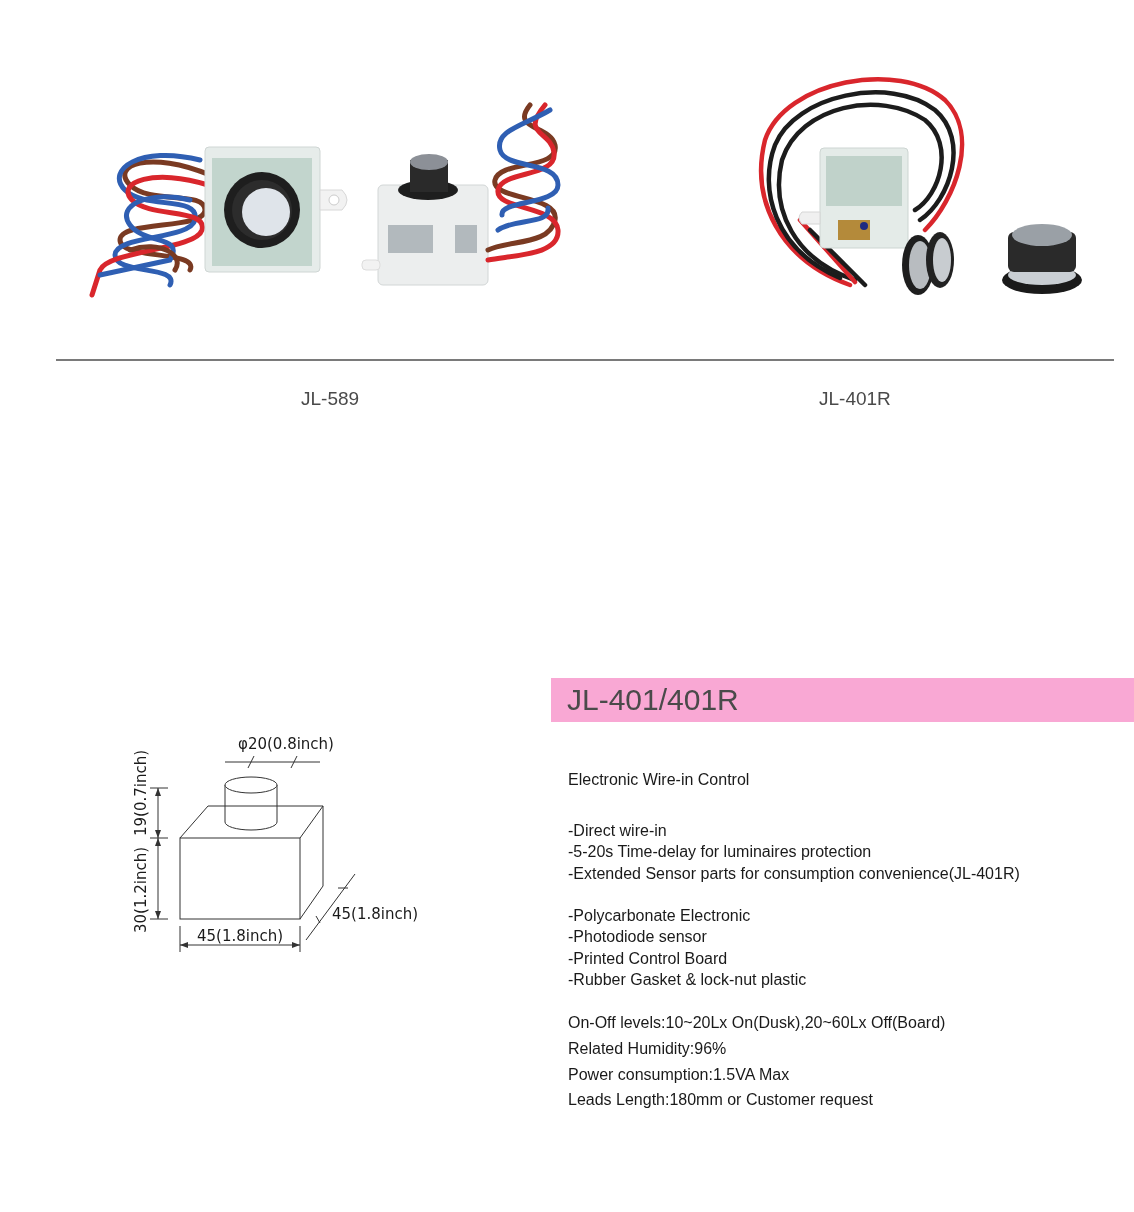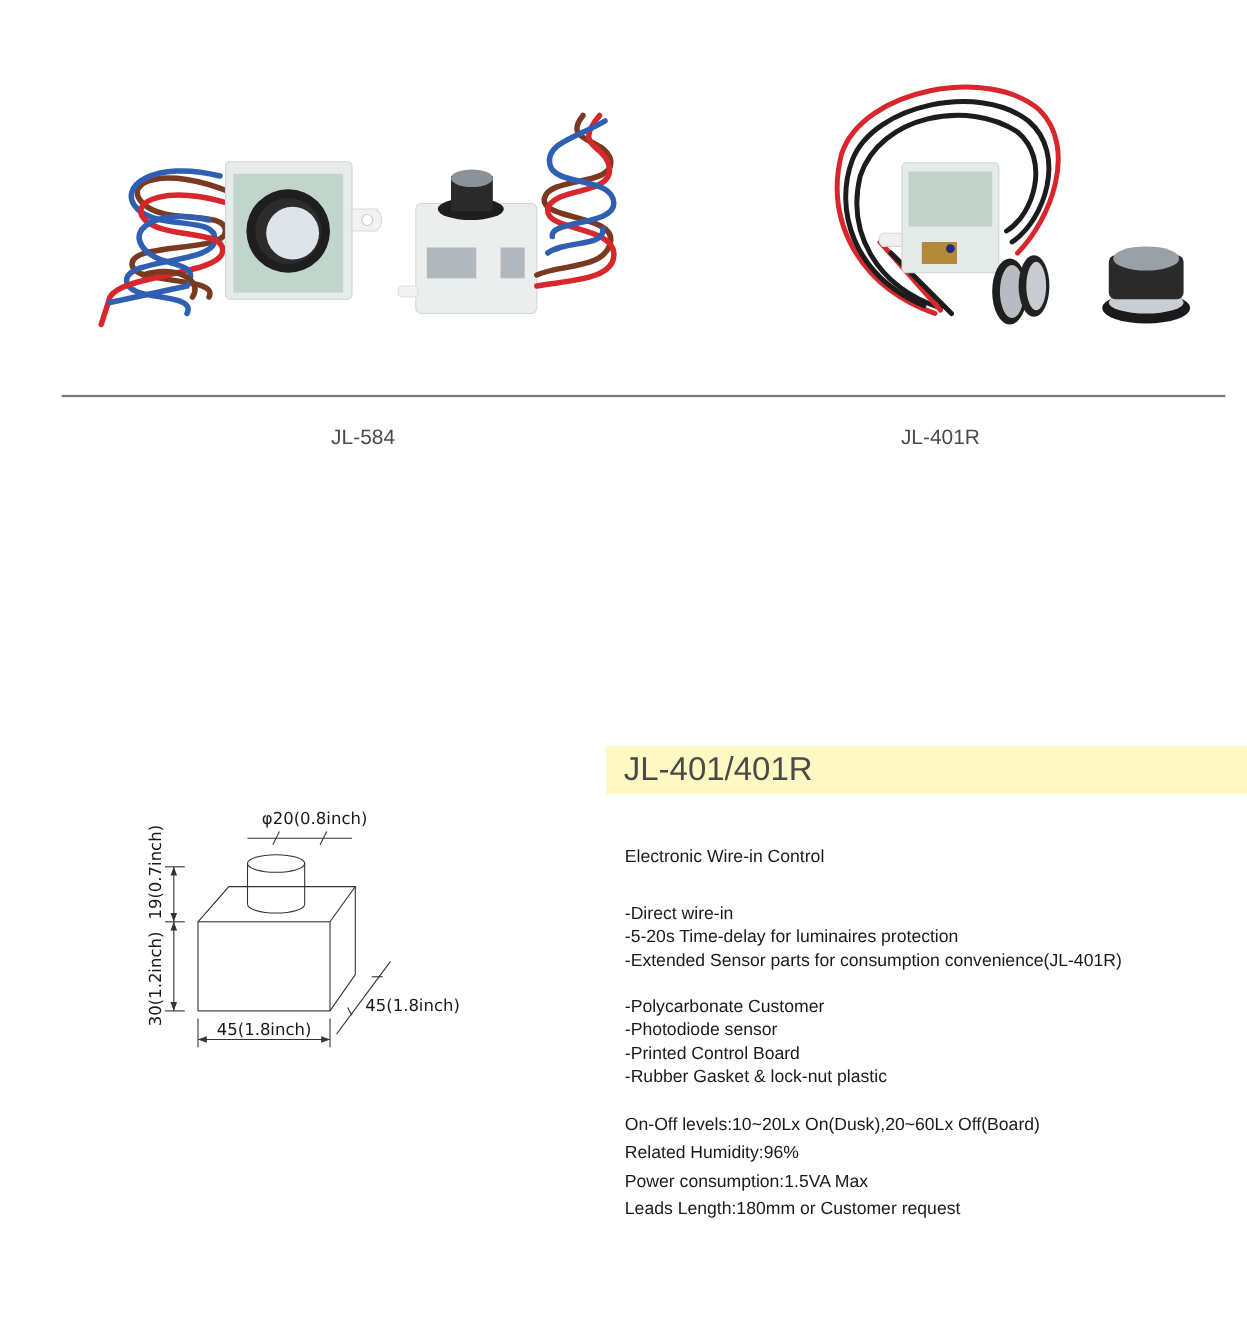--- a/index.html
+++ b/index.html
@@ -11,21 +11,21 @@
     .divider {
       position: absolute; left: 56px; top: 359px; width: 1058px; height: 2px;
       background: #7a7a7a;
     }
     .model-label {
       position: absolute; top: 388px; font-size: 19px; color: #4a4a4a;
       letter-spacing: 0px;
     }
     .spec-header {
       position: absolute; left: 551px; top: 678px; width: 583px; height: 44px;
-      background: #fef9c3;
+      background: #f9a8d4;
     }
     .spec-header-title {
       position: absolute; left: 16px; top: 5px; font-size: 30px; color: #4a4a4a;
     }
     .section-title {
       position: absolute; left: 568px; top: 771px; font-size: 16px; color: #1a1a1a;
     }
     .list {
       position: absolute; left: 552px; margin: 16px; padding: 0; list-style: none;
       font-size: 16px; color: #1a1a1a;
@@ -94,21 +94,21 @@
   <ellipse cx="200" cy="200" rx="14" ry="28" fill="#222222"></ellipse>
   <ellipse cx="202" cy="200" rx="9" ry="22" fill="#c8ccd0"></ellipse>
 
   <ellipse cx="302" cy="220" rx="40" ry="14" fill="#1a1a1a"></ellipse>
   <ellipse cx="302" cy="215" rx="34" ry="10" fill="#c9ced3"></ellipse>
   <rect x="268" y="172" width="68" height="40" rx="6" fill="#2a2a2a"></rect>
   <ellipse cx="302" cy="175" rx="30" ry="11" fill="#9aa0a6"></ellipse>
 </svg>
 
 <div class="divider"></div>
-<div class="model-label" style="left:301px;">JL-584</div>
+<div class="model-label" style="left:301px;">JL-589</div>
 <div class="model-label" style="left:819px;">JL-401R</div>
 
 <svg class="diagram" width="320" height="230" viewBox="0 0 320 230">
   <g fill="none" stroke="#333333" stroke-width="1">
 
     <rect x="60" y="108" width="120" height="81"></rect>
 
     <path d="M60,108 L88,76 L203,76 L180,108"></path>
     <path d="M203,76 L203,156 L180,189"></path>
 
@@ -155,21 +155,21 @@
 
 <div class="section-title">Electronic Wire-in Control</div>
 
 <ul class="list" style="top:804px;">
   <li>-Direct wire-in</li>
   <li>-5-20s Time-delay for luminaires protection</li>
   <li>-Extended Sensor parts for consumption convenience(JL-401R)</li>
 </ul>
 
 <ul class="list" style="top:889px;">
-  <li>-Polycarbonate Customer</li>
+  <li>-Polycarbonate Electronic</li>
   <li>-Photodiode sensor</li>
   <li>-Printed Control Board</li>
   <li>-Rubber Gasket &amp; lock-nut plastic</li>
 </ul>
 
 <ul class="list specs" style="top:994px;">
   <li>On-Off levels:10~20Lx On(Dusk),20~60Lx Off(Board)</li>
   <li>Related Humidity:96%</li>
   <li>Power consumption:1.5VA Max</li>
   <li>Leads Length:180mm or Customer request</li>

